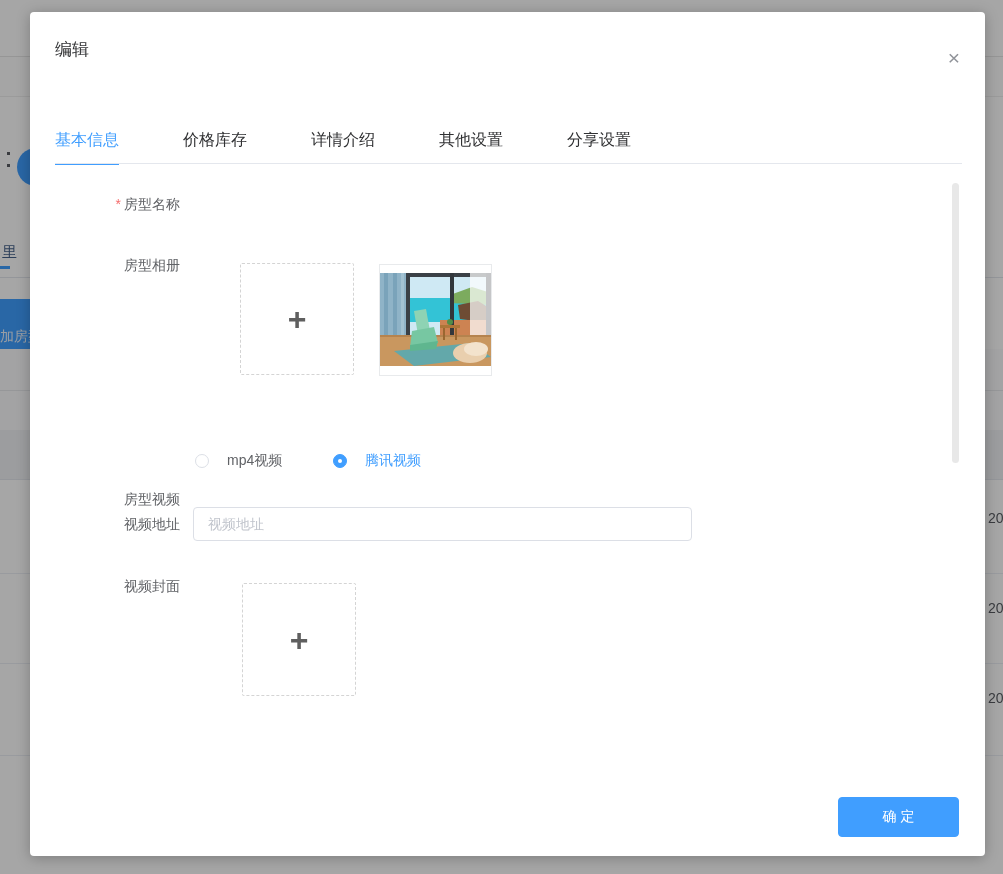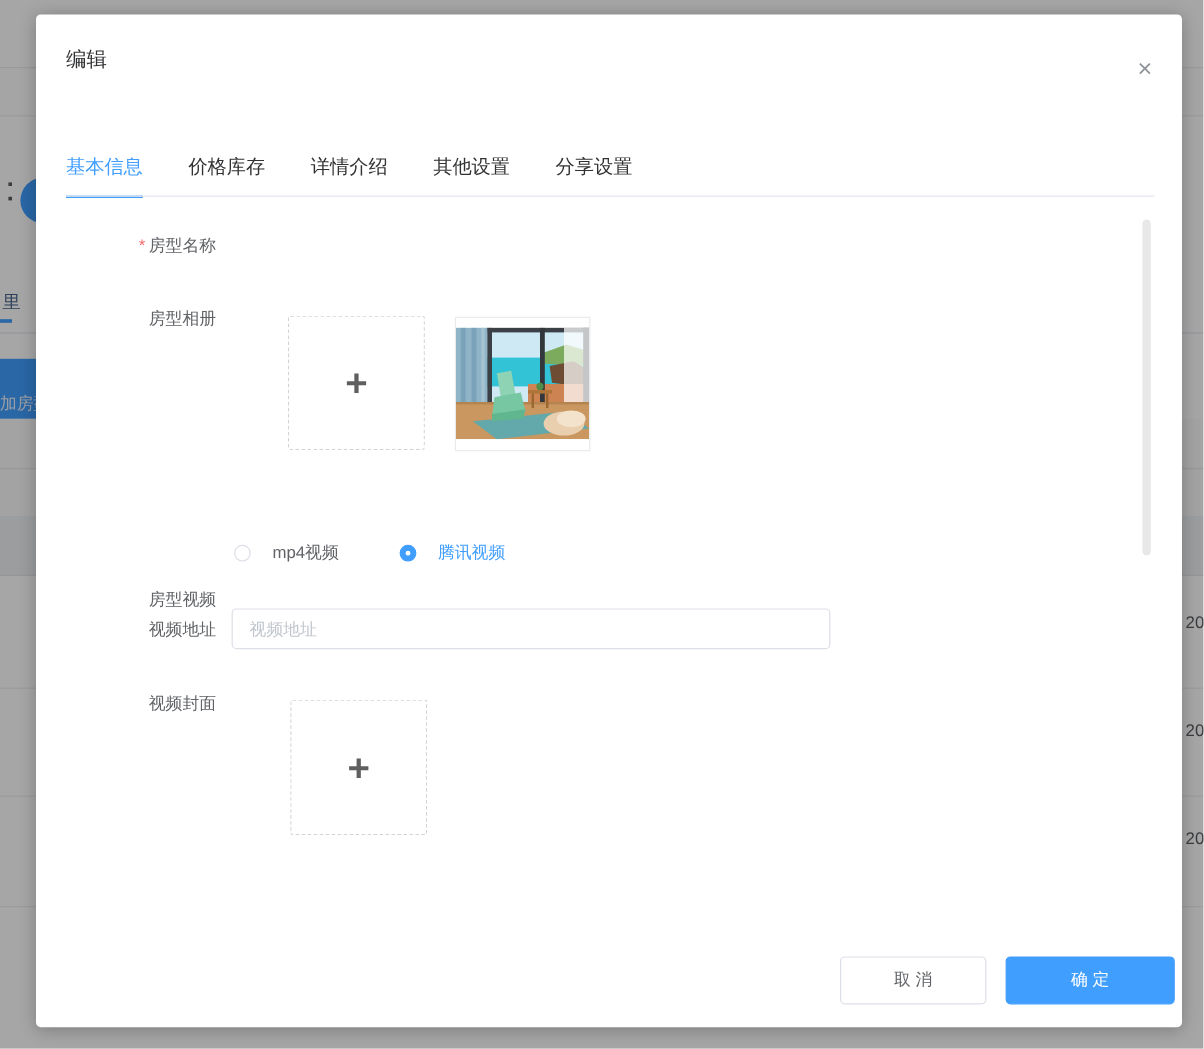--- a/index.html
+++ b/index.html
@@ -26,21 +26,21 @@
 
   .overlay { position:absolute; inset:0; background:rgba(0,0,0,0.35); }
 
   
   .modal { position:absolute; left:30px; top:12px; width:955px; height:844px;
     background:#fff; border-radius:4px; box-shadow:0 2px 14px rgba(0,0,0,0.25); }
   .modal-title { position:absolute; left:25px; top:26px; font-size:17px; color:#303133; }
   .modal-close { position:absolute; left:908px; top:30px; width:32px; height:32px;
     font-size:21px; color:#909399; text-align:center; line-height:32px; cursor:pointer; }
 
-  .tabs { position:absolute; left:25px; top:118px; display:flex; gap:38px; }
+  .tabs { position:absolute; left:25px; top:118px; display:flex; gap:64px; }
   .tab { font-size:16px; color:#303133; line-height:20px; padding-bottom:13px; cursor:pointer; }
   .tab.active { color:#409eff; border-bottom:2px solid #409eff; }
   .tabs-divider { position:absolute; left:25px; top:151px; width:907px; height:1px; background:#e4e7ed; }
 
   .scroll-thumb { position:absolute; left:922px; top:171px; width:7px; height:280px;
     background:#e8e8e8; border-radius:4px; }
 
   
   .flabel { position:absolute; left:25px; width:125px; text-align:right;
     font-size:14px; color:#606266; }
@@ -63,21 +63,21 @@
     display:flex; align-items:center; justify-content:center; }
   .radio-item.checked .radio-circle::after { content:""; width:4px; height:4px; border-radius:50%; background:#fff; }
   .radio-label { font-size:14px; color:#606266; }
   .radio-item.checked .radio-label { color:#409eff; }
 
   .btn { position:absolute; height:40px; border-radius:4px; font-size:14px;
     display:flex; align-items:center; justify-content:center; cursor:pointer;
     font-family:"Liberation Sans","DejaVu Sans",sans-serif; }
   .btn-cancel { left:670px; top:785px; width:122px; background:#fff;
     border:1px solid #dcdfe6; color:#606266; }
-  .btn-confirm { left:808px; top:785px; width:141px; background:#409eff;
+  .btn-confirm { left:808px; top:785px; width:121px; background:#409eff;
     border:1px solid #409eff; color:#fff; }
 </style>
 </head>
 <body>
 
 <div class="stage">
 
   <div class="bg-page">
     <div class="bg-topbar"></div>
     <div class="bg-subbar"></div>
@@ -184,16 +184,15 @@
     </div>
 
     <div class="flabel" style="top:504px;">视频地址</div>
     <input class="txt-input" style="left: 163px; top: 495px; width: 499px; height: 34px;" placeholder="视频地址">
 
     <div class="flabel" style="top:566px;">视频封面</div>
     <div class="upload-box" style="left:212px; top:571px; width:114px; height:113px;">
       <span class="upload-plus">+</span>
     </div>
 
-    <div class="btn btn-cancel">取 消</div>
     <div class="btn btn-confirm">确 定</div>
   </div>
 </div>
 
 </body></html>

